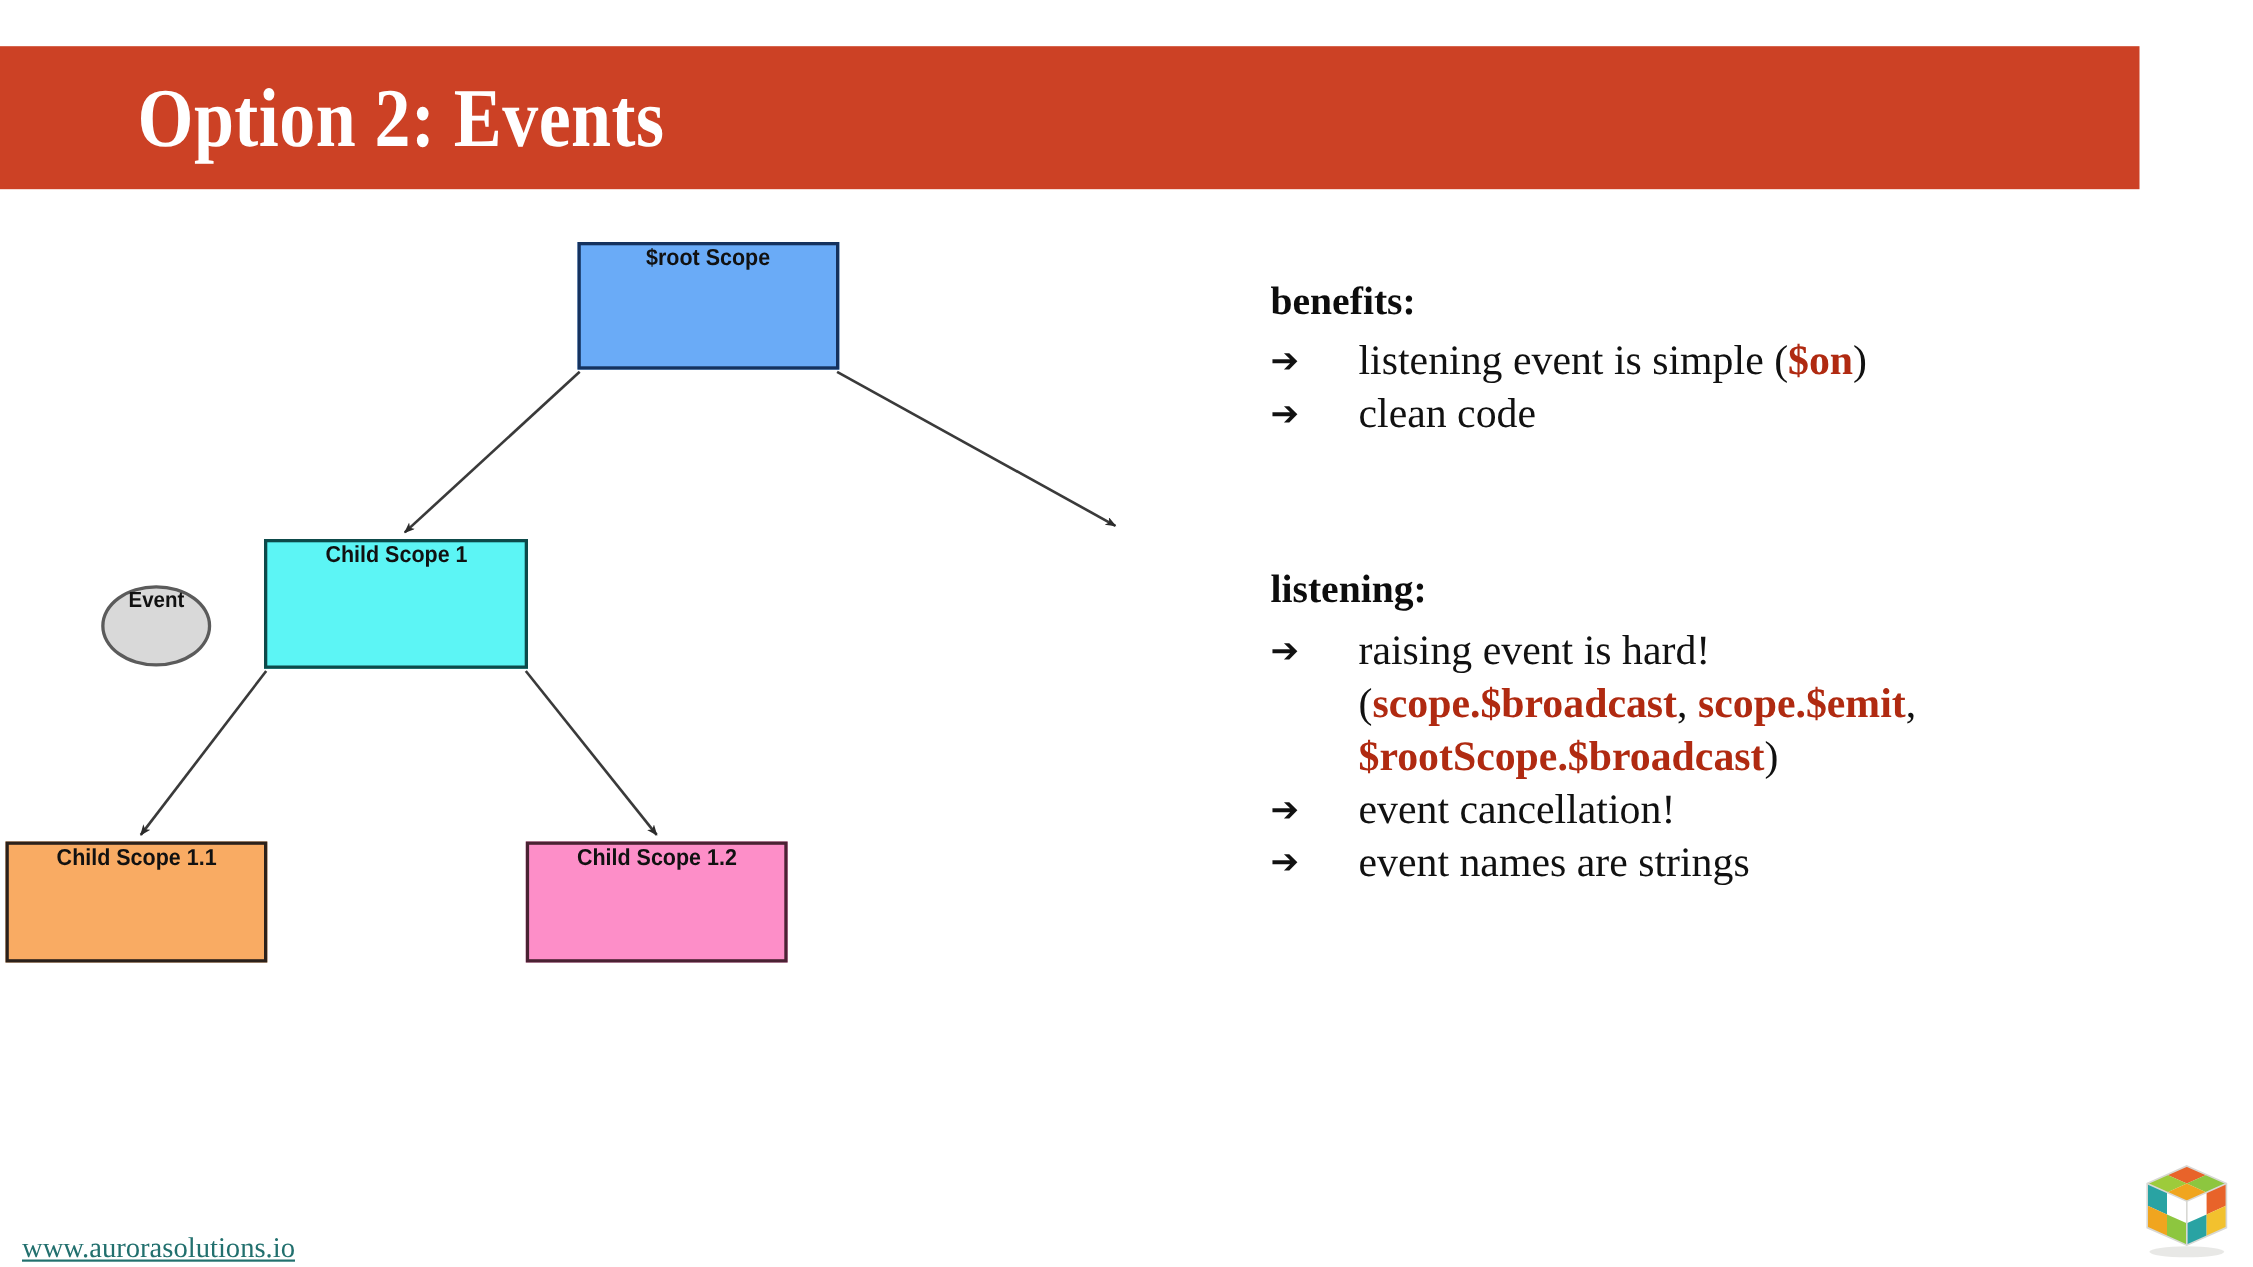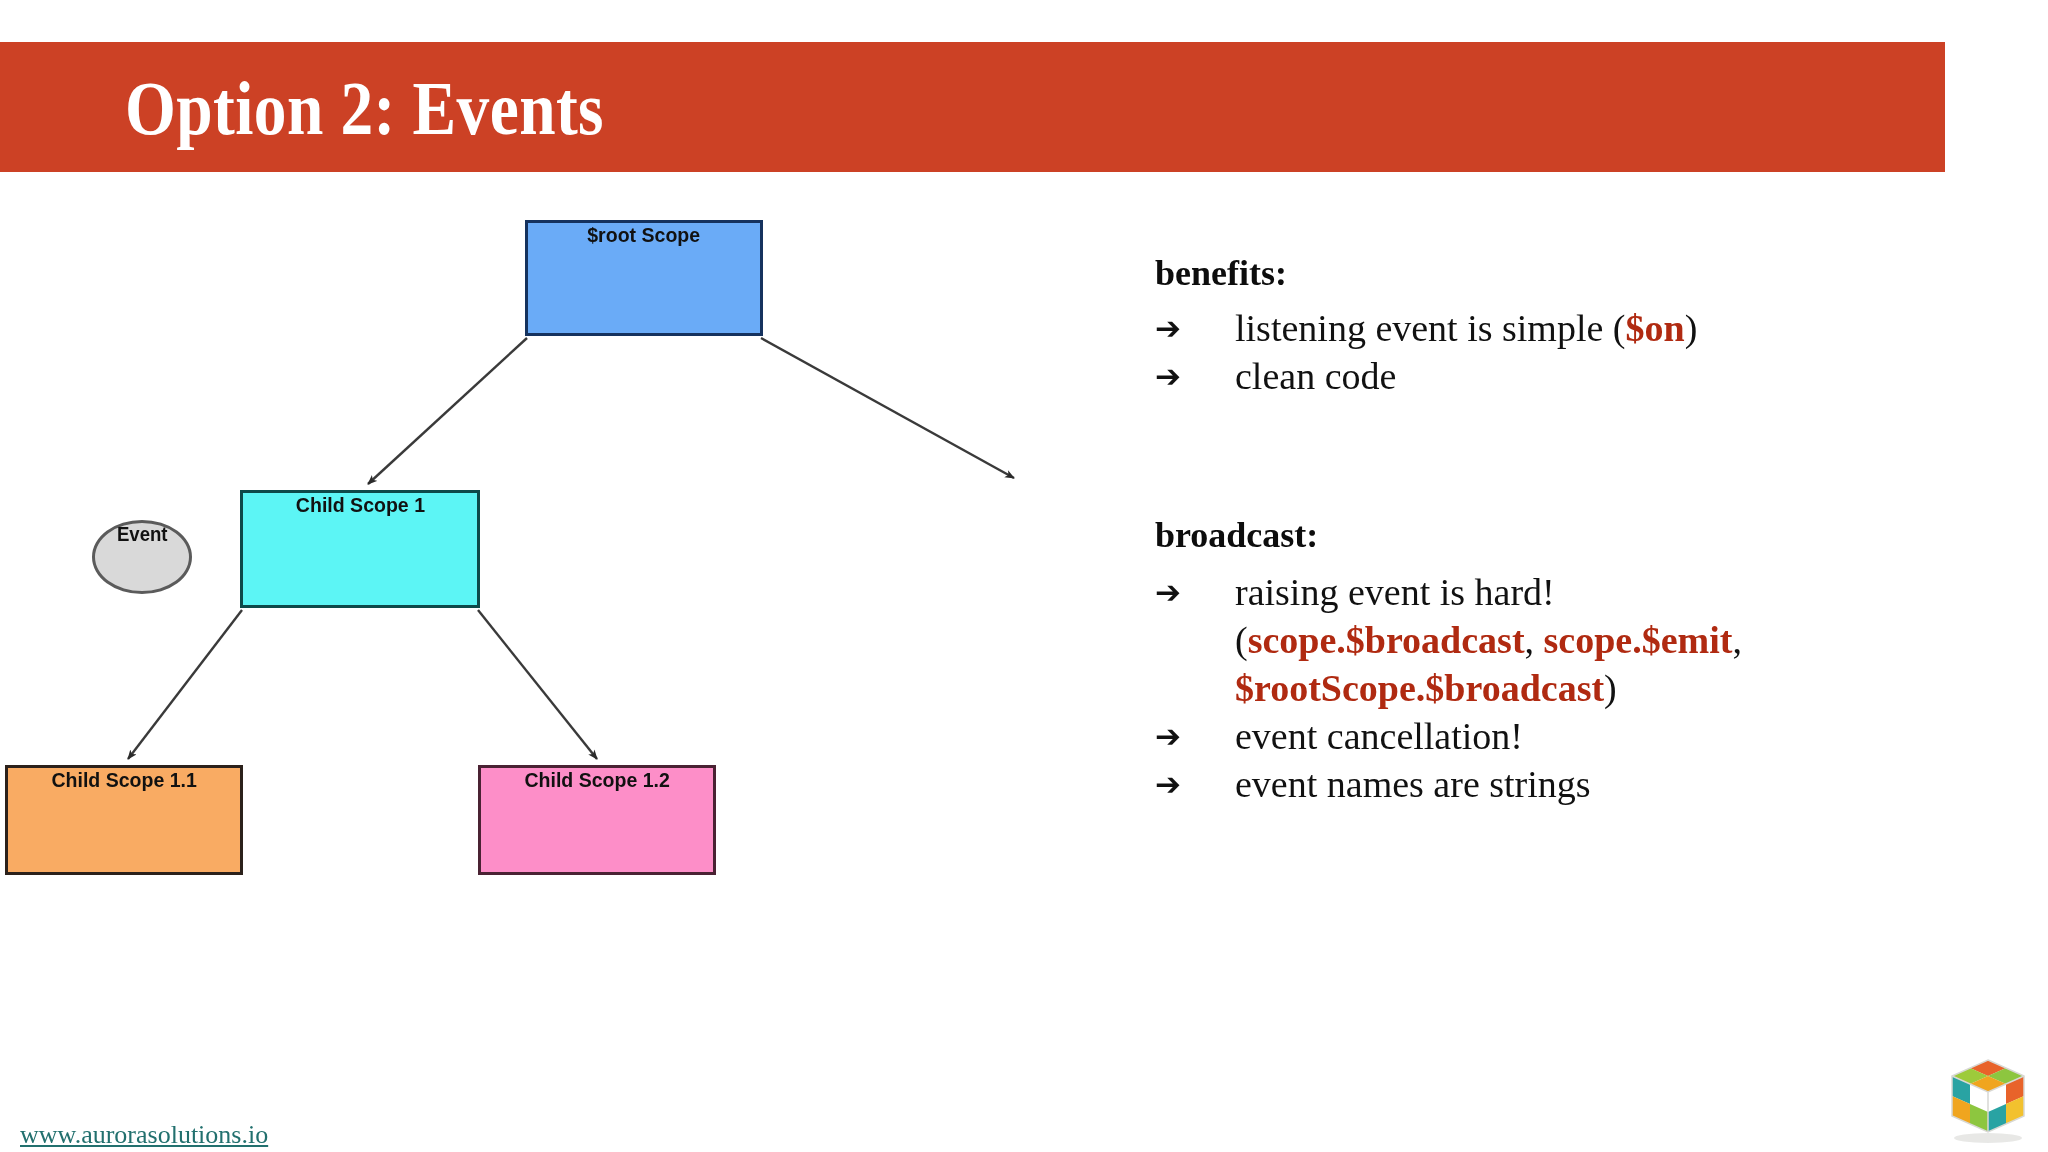--- a/index.html
+++ b/index.html
@@ -104,21 +104,21 @@
   #node-child12 {
     left: 478px;
     top: 593px;
     width: 238px;
     height: 110px;
     background: #fd8ec8;
     border: 3px solid #4a2233;
   }
   #node-event {
     left: 92px;
-    top: 348px;
+    top: 360px;
     width: 100px;
     height: 74px;
     background: #d9d9d9;
     border: 3px solid #5b5b5b;
     border-radius: 50%;
     font-size: 20px;
   }
 
   
   #content-column {
@@ -249,21 +249,21 @@
         <li class="bullet-item">
           <span class="bullet-arrow">➔</span>
           <span class="bullet-body">
             <div><span>clean code</span></div>
           </span>
         </li>
       </ul>
   </div>
 
   <div id="drawbacks-block">
-    <div class="section-heading">broadcast:</div>
+    <div class="section-heading">listening:</div>
     <ul class="bullet-list" id="drawbacks-list">
         <li class="bullet-item">
           <span class="bullet-arrow">➔</span>
           <span class="bullet-body">
             <div><span>raising event is hard!</span></div>
             <div><span>(</span><span class="code">scope.$broadcast</span><span>, </span><span class="code">scope.$emit</span><span>,</span></div>
             <div><span class="code">$rootScope.$broadcast</span><span>)</span></div>
           </span>
         </li>
         <li class="bullet-item">

